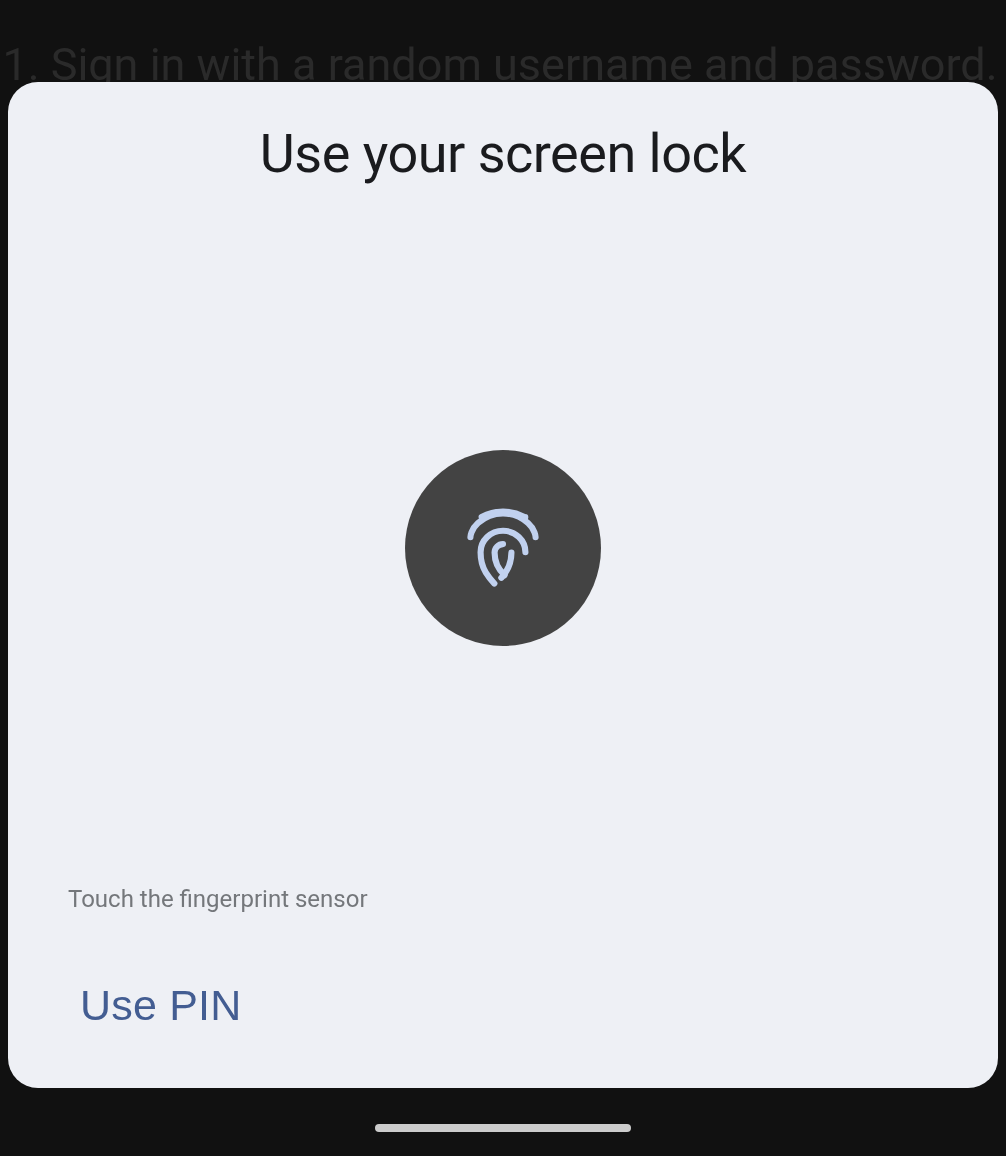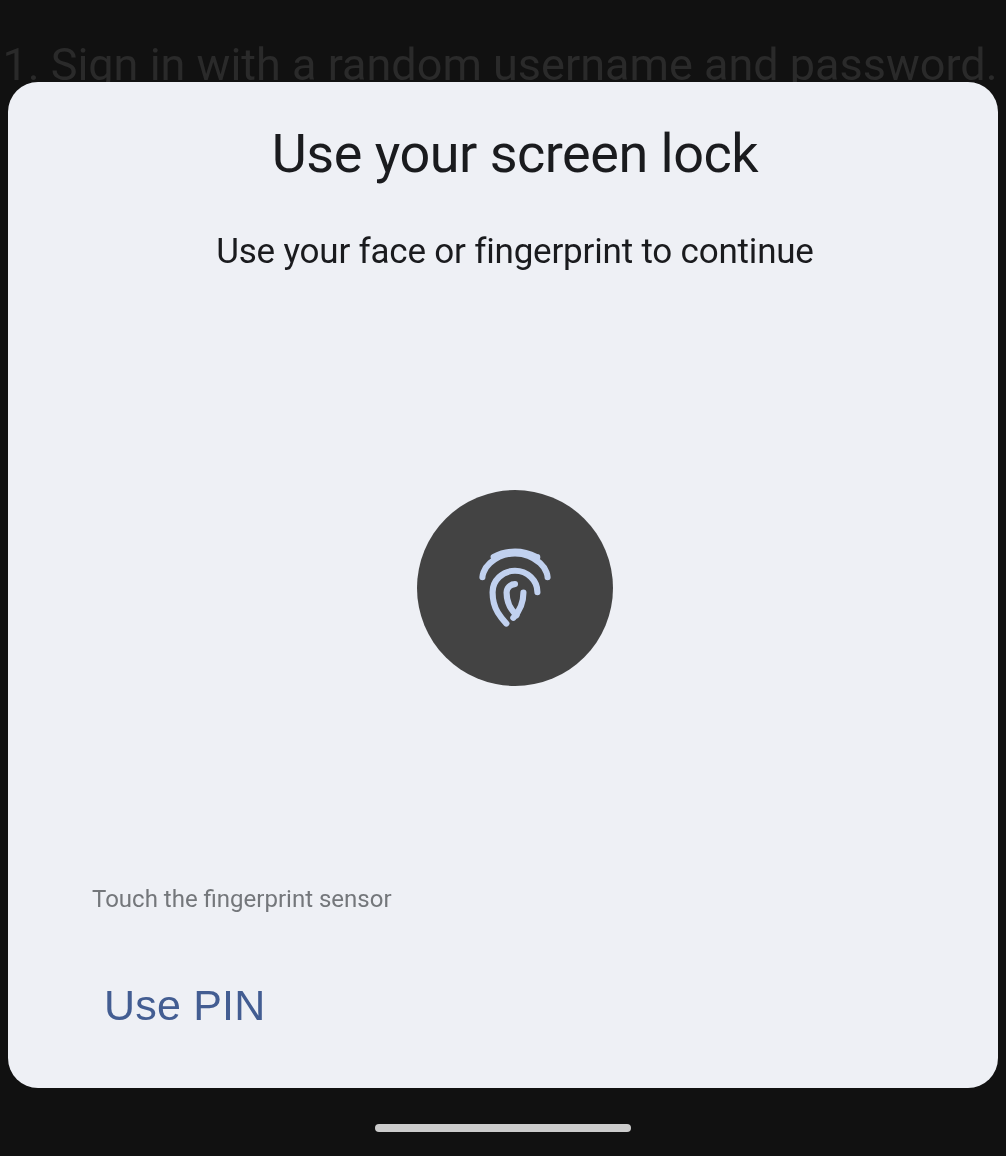--- a/index.html
+++ b/index.html
@@ -37,21 +37,21 @@
     .modal {
       position: absolute;
       top: 82px;
       left: 8px;
       right: 8px;
       bottom: 68px;
       background: #eef0f5;
       border-radius: 30px;
       display: flex;
       flex-direction: column;
-      padding: 40px 60px 50px 84px;
+      padding: 40px 60px 50px 60px;
     }
     .title {
       font-size: 54px;
       font-weight: 400;
       color: #1a1b1e;
       text-align: center;
       letter-spacing: -0.5px;
       margin-top: 0px;
       margin-bottom: 46px;
     }
@@ -125,21 +125,20 @@
   </style>
 </head>
 <body>
 
 <div class="background-text">1. Sign in with a random username and password.</div>
 
 <div class="dimmer"></div>
 
 <div class="modal">
   <h1 class="title">Use your screen lock</h1>
-  <div class="subtitle">Use your face or fingerprint to continue</div>
 
   <div class="sensor-area">
     <div class="fingerprint-circle">
       <span>
         <svg viewBox="0 0 24 24" fill="none" stroke="#c1d1ef" stroke-width="1.6" stroke-linecap="round">
           <path d="M17.81 4.47c-.08 0-.16-.02-.23-.06C15.66 3.42 14 3 12.01 3c-1.98 0-3.86.47-5.57 1.41"></path>
           <path d="M3.5 9.72c0-.19.11-2.01 1.98-3.7C6.93 4.71 9.29 3.5 12 3.5s5.07 1.21 6.52 2.52c1.87 1.69 1.98 3.51 1.98 3.7"></path>
           <path d="M9.75 21.79c-.83-.88-1.58-1.84-2.22-2.87-.92-1.49-1.38-3.28-1.38-5.32 0-3.07 2.63-5.57 5.85-5.57s5.85 2.5 5.85 5.57"></path>
           <path d="M12 11.5c-1.21 0-2.2.99-2.2 2.2 0 2.34 1.01 4.44 2.61 5.9"></path>
           <path d="M14.2 13.7c0 2.57-1.01 4.9-2.64 6.6"></path>

